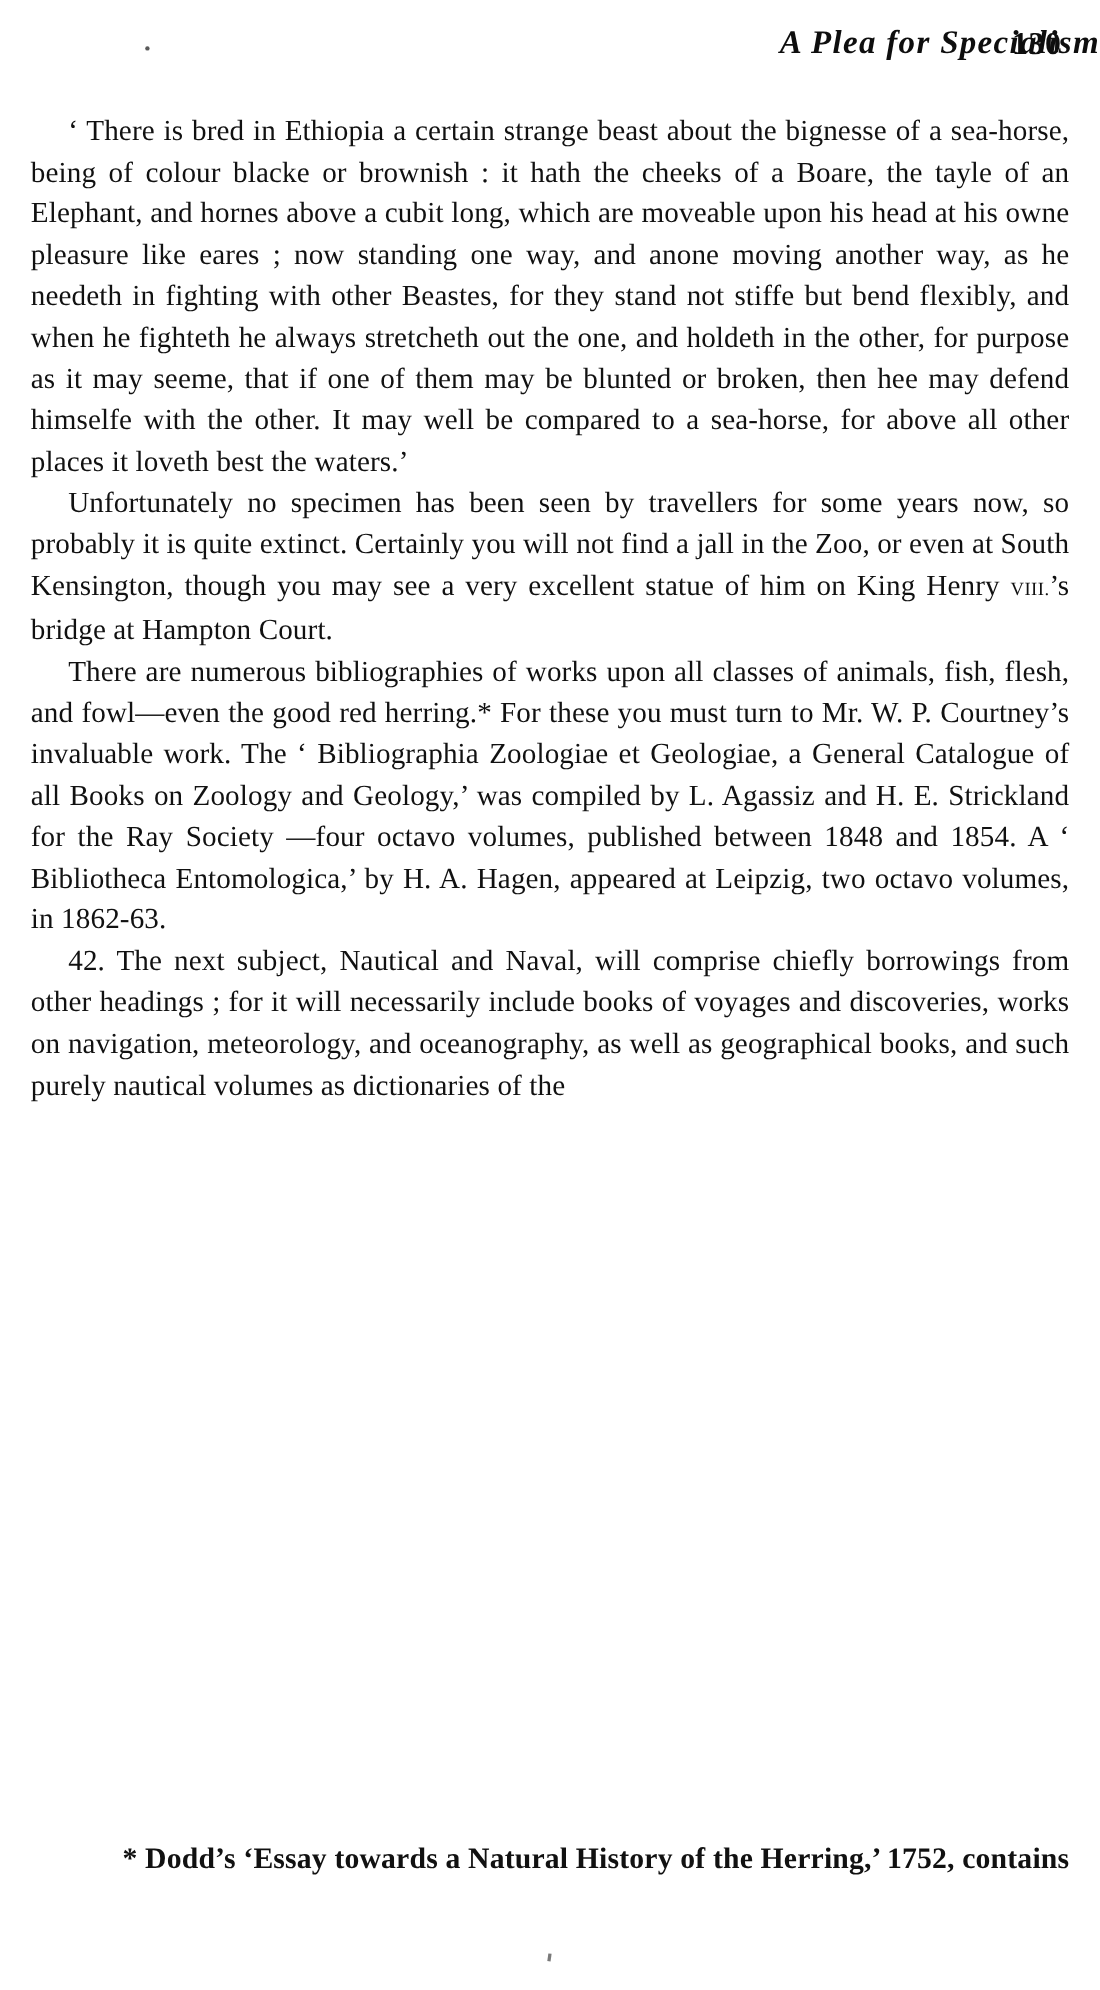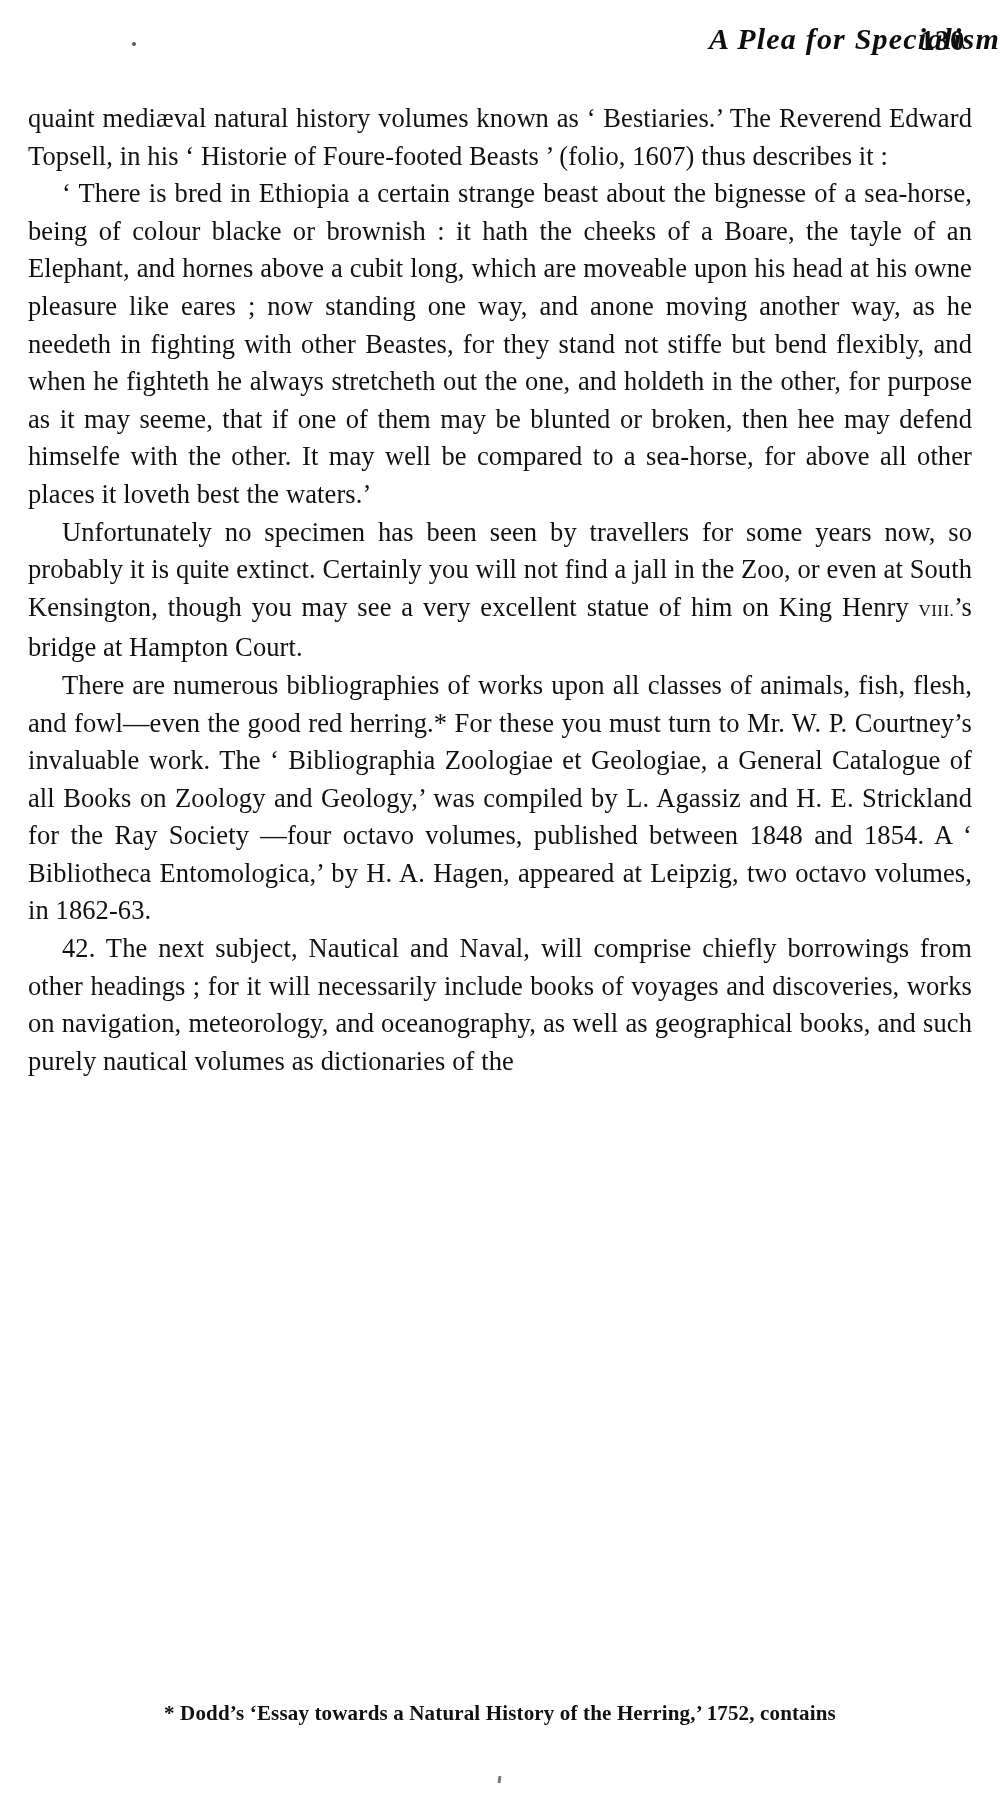--- a/index.html
+++ b/index.html
@@ -89,26 +89,25 @@
     width: 0px;
     height: 0px;
   }
   .footnote {
     position: absolute;
     left: 28px;
     top: 1674px;
     width: 944px;
   }
   .footnote p {
-    font-size: 21px;
+    font-size: 27px;
     line-height: 30px;
     font-weight: 700;
-    text-align: center;
+    text-align: right;
     letter-spacing: 0.15px;
-    margin-top: 24px;
   }
   .bottom-mark {
     position: absolute;
     left: 498px;
     top: 1776px;
     width: 3px;
     height: 7px;
     background: #7a7a7a;
     transform: rotate(8deg);
   }
@@ -118,21 +117,20 @@
 
 <div class="page">
 
   <div class="running-head">
     <div class="head-dot"></div>
     <div class="head-title">A Plea for Specialism</div>
     <div class="head-folio">130</div>
   </div>
 
   <div class="body-col">
-    <p>quaint mediæval natural history volumes known as ‘ Bestiaries.’   The Reverend Edward Topsell, in his ‘ Historie of Foure-footed Beasts ’ (folio, 1607) thus describes it :</p>
     <p class="indent">‘ There is bred in Ethiopia a certain strange beast about the bignesse of a sea-horse, being of colour blacke or brownish : it hath the cheeks of a Boare, the tayle of an Elephant, and hornes above a cubit long, which are moveable upon his head at his owne pleasure like eares ; now standing one way, and anone moving another way, as he needeth in fighting with other Beastes, for they stand not stiffe but bend flexibly, and when he fighteth he always stretcheth out the one, and holdeth in the other, for purpose as it may seeme, that if one of them may be blunted or broken, then hee may defend himselfe with the other.   It may well be compared to a sea-horse, for above all other places it loveth best the waters.’</p>
     <p class="indent"><span>Unfortunately no specimen has been seen by travellers for some years now, so probably it is quite extinct.   Certainly you will not find a jall in the Zoo, or even at South Kensington, though you may see a very excellent statue of him on King Henry</span> <span class="sc">VIII.</span><span>’s bridge at Hampton Court.</span></p>
     <p class="indent">There are numerous bibliographies of works upon all classes of animals, fish, flesh, and fowl—even the good red herring.*  For these you must turn to Mr. W. P. Courtney’s invaluable work.   The ‘ Bibliographia Zoologiae et Geologiae, a General Catalogue of all Books on Zoology and Geology,’ was compiled by L. Agassiz and H. E. Strickland for the Ray Society —four octavo volumes, published between 1848 and 1854. A ‘ Bibliotheca Entomologica,’ by H. A. Hagen, appeared at Leipzig, two octavo volumes, in 1862-63.</p>
     <p class="indent">42. The next subject, Nautical and Naval, will comprise chiefly borrowings from other headings ; for it will necessarily include books of voyages and discoveries, works on navigation, meteorology, and oceanography, as well as geographical books, and such purely nautical volumes as dictionaries of the</p>
   </div>
 
   <div class="footnote-rule"></div>
 
   <div class="footnote">
     <p>* Dodd’s ‘Essay towards a Natural History of the  Herring,’ 1752, contains</p>

